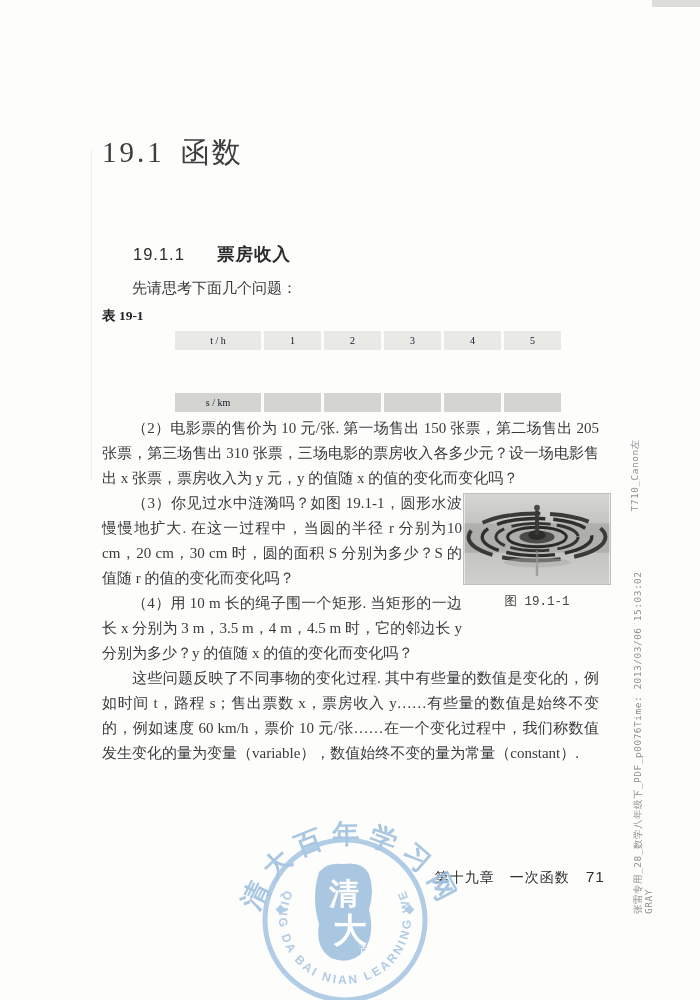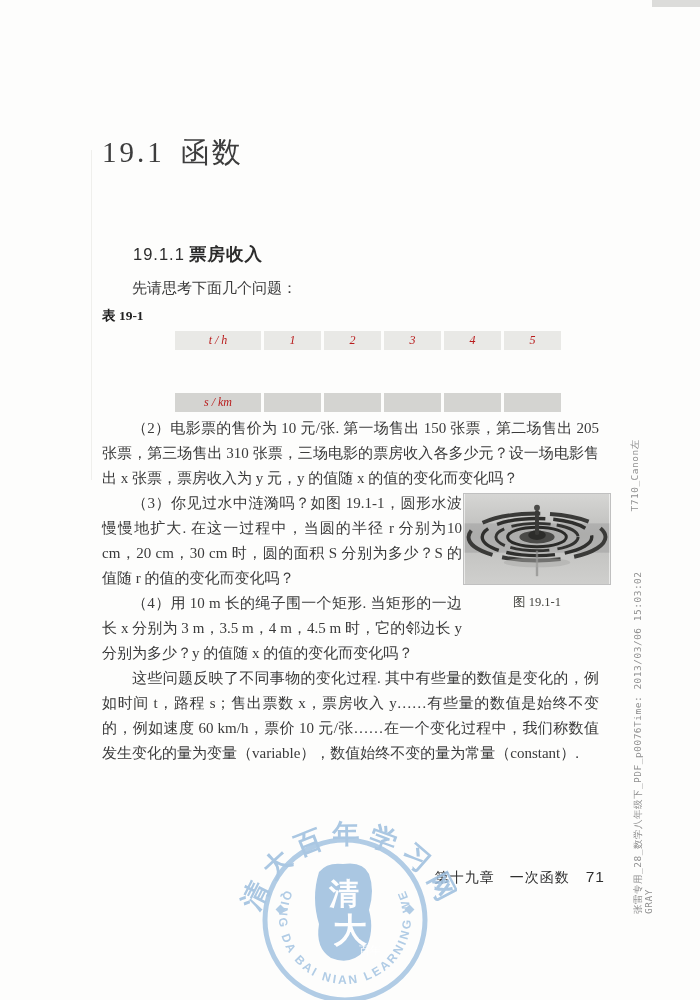--- a/index.html
+++ b/index.html
@@ -22,49 +22,49 @@
     font-size: 29px; font-weight: 400; letter-spacing: 2px; color: #3d3d3d;
   }
   .chapter-title .num { letter-spacing: 3px; margin-right: 16px; }
 
   
   .section-heading {
     position: absolute; left: 133px; top: 242px;
     font-family: "Liberation Sans", "DejaVu Sans", sans-serif;
     font-size: 16.5px; color: #2c2c2c;
   }
-  .section-heading .sec-num { font-weight: 400; letter-spacing: 1px; margin-right: 4px; }
+  .section-heading .sec-num { font-weight: 400; letter-spacing: 1px; margin-right: 32px; }
   .section-heading .sec-title { font-weight: 700; font-size: 17.5px; letter-spacing: 1px; }
 
   
   .body-flow {
     position: absolute; left: 102px; top: 276px; width: 497px;
     font-size: 15px; line-height: 25px; text-align: justify;
   }
   .body-flow p { text-indent: 2em; }
 
   
   .table-caption {
     text-align: left; font-weight: 700; font-size: 13.5px;
     margin: 2px 0 3px 0; text-indent: 0 !important; color: #222;
   }
   .data-table { margin: 0 0 4px 73px; width: 386px; }
   .t-row { display: flex; gap: 3px; margin-bottom: 3px; }
   .t-cell {
     height: 19px; display: flex; align-items: center; justify-content: center;
-    font-size: 12px; font-style: italic; color: #b91c1c;
+    font-size: 10px; color: #0f172a;
     flex: 0 0 57px;
   }
   .t-cell.label { flex: 0 0 86px; }
   .row-t .t-cell { background: #e9e9e6; }
   .row-s .t-cell { background: #d4d4d1; margin-top: 40px; }
 
   
   .figure-float {
-    float: right; width: 148px; margin: 2px -12px 4px 1px;
+    float: right; width: 148px; margin: 2px -12px 4px 1px; font-family: Liberation Mono, monospace;
   }
   .figure-img {
     width: 148px; height: 92px; display: block;
     border: 1px solid #c0c0c0;
   }
   .figure-caption {
     text-align: center; font-size: 12.5px; color: #44443f; margin-top: 5px;
   }
 
   

